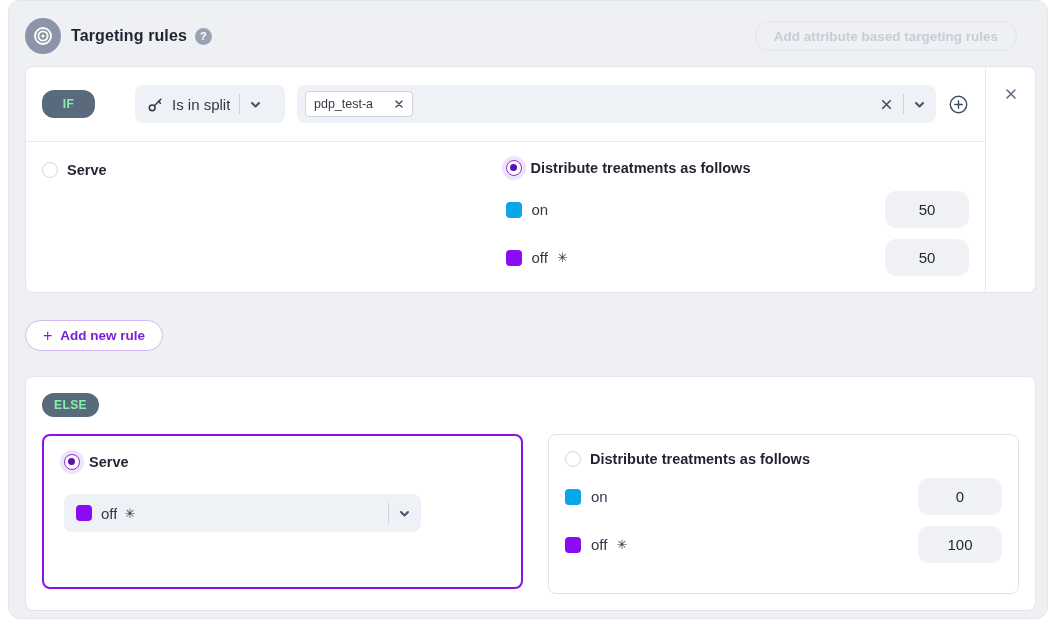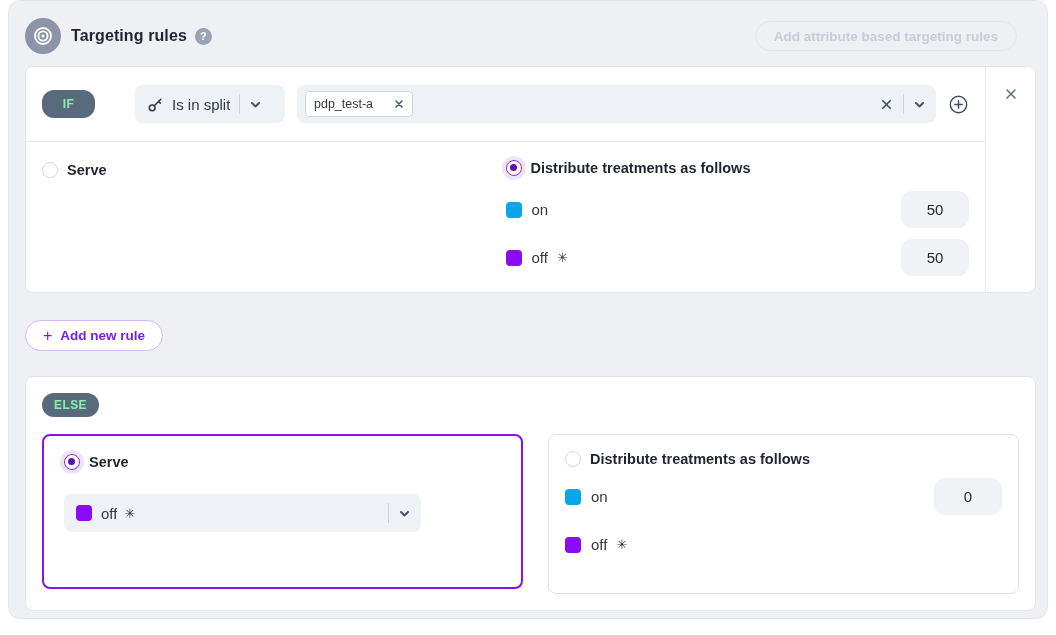--- a/index.html
+++ b/index.html
@@ -85,21 +85,21 @@
   }
   .radio-label { font-size:14.5px; font-weight:700; color:#1f2430; }
 
   .treat-rows { margin-top:15px; }
   .treat-row { display:flex; align-items:center; margin-top:11px; min-height:37px; }
   .swatch { width:16px; height:16px; border-radius:4px; flex:0 0 auto; margin-right:10px; }
   .treat-name { font-size:15px; color:#333947; }
   .default-star { font-size:13px; color:#2f3540; margin-left:9px; }
   .treat-spacer { flex:1; }
   .pct-input {
-    width:68px; height:37px; background:#f1f2f6; border:none; border-radius:11px;
+    width:84px; height:37px; background:#f1f2f6; border:none; border-radius:11px;
     font-size:15px; color:#1f2430; text-align:center; font-family:"Liberation Sans",sans-serif;
   }
 
   
   .add-rule-row { margin-top:27px; margin-bottom:25px; }
   .btn-add {
     height:31px; border-radius:16px; background:#ffffff; border:1px solid #d4b7f7;
     color:#7a1fd9; font-size:13.5px; font-weight:700; display:inline-flex; align-items:center;
     padding:0 17px; gap:8px; cursor:pointer;
   }
@@ -274,19 +274,20 @@
             <span class="swatch" style="background-color: rgb(9, 166, 232);"></span>
             <span class="treat-name">on</span>
             <span class="treat-spacer"></span>
             <input class="pct-input" value="0" style="">
           </div>
           <div class="treat-row">
             <span class="swatch" style="background-color: rgb(139, 12, 242);"></span>
             <span class="treat-name">off</span>
             <span class="default-star">✳</span>
             <span class="treat-spacer"></span>
+            <input class="pct-input" value="100" style="">
           </div>
         </div>
       </div>
     </div>
   </div>
 
 </div>
 
 </body></html>

